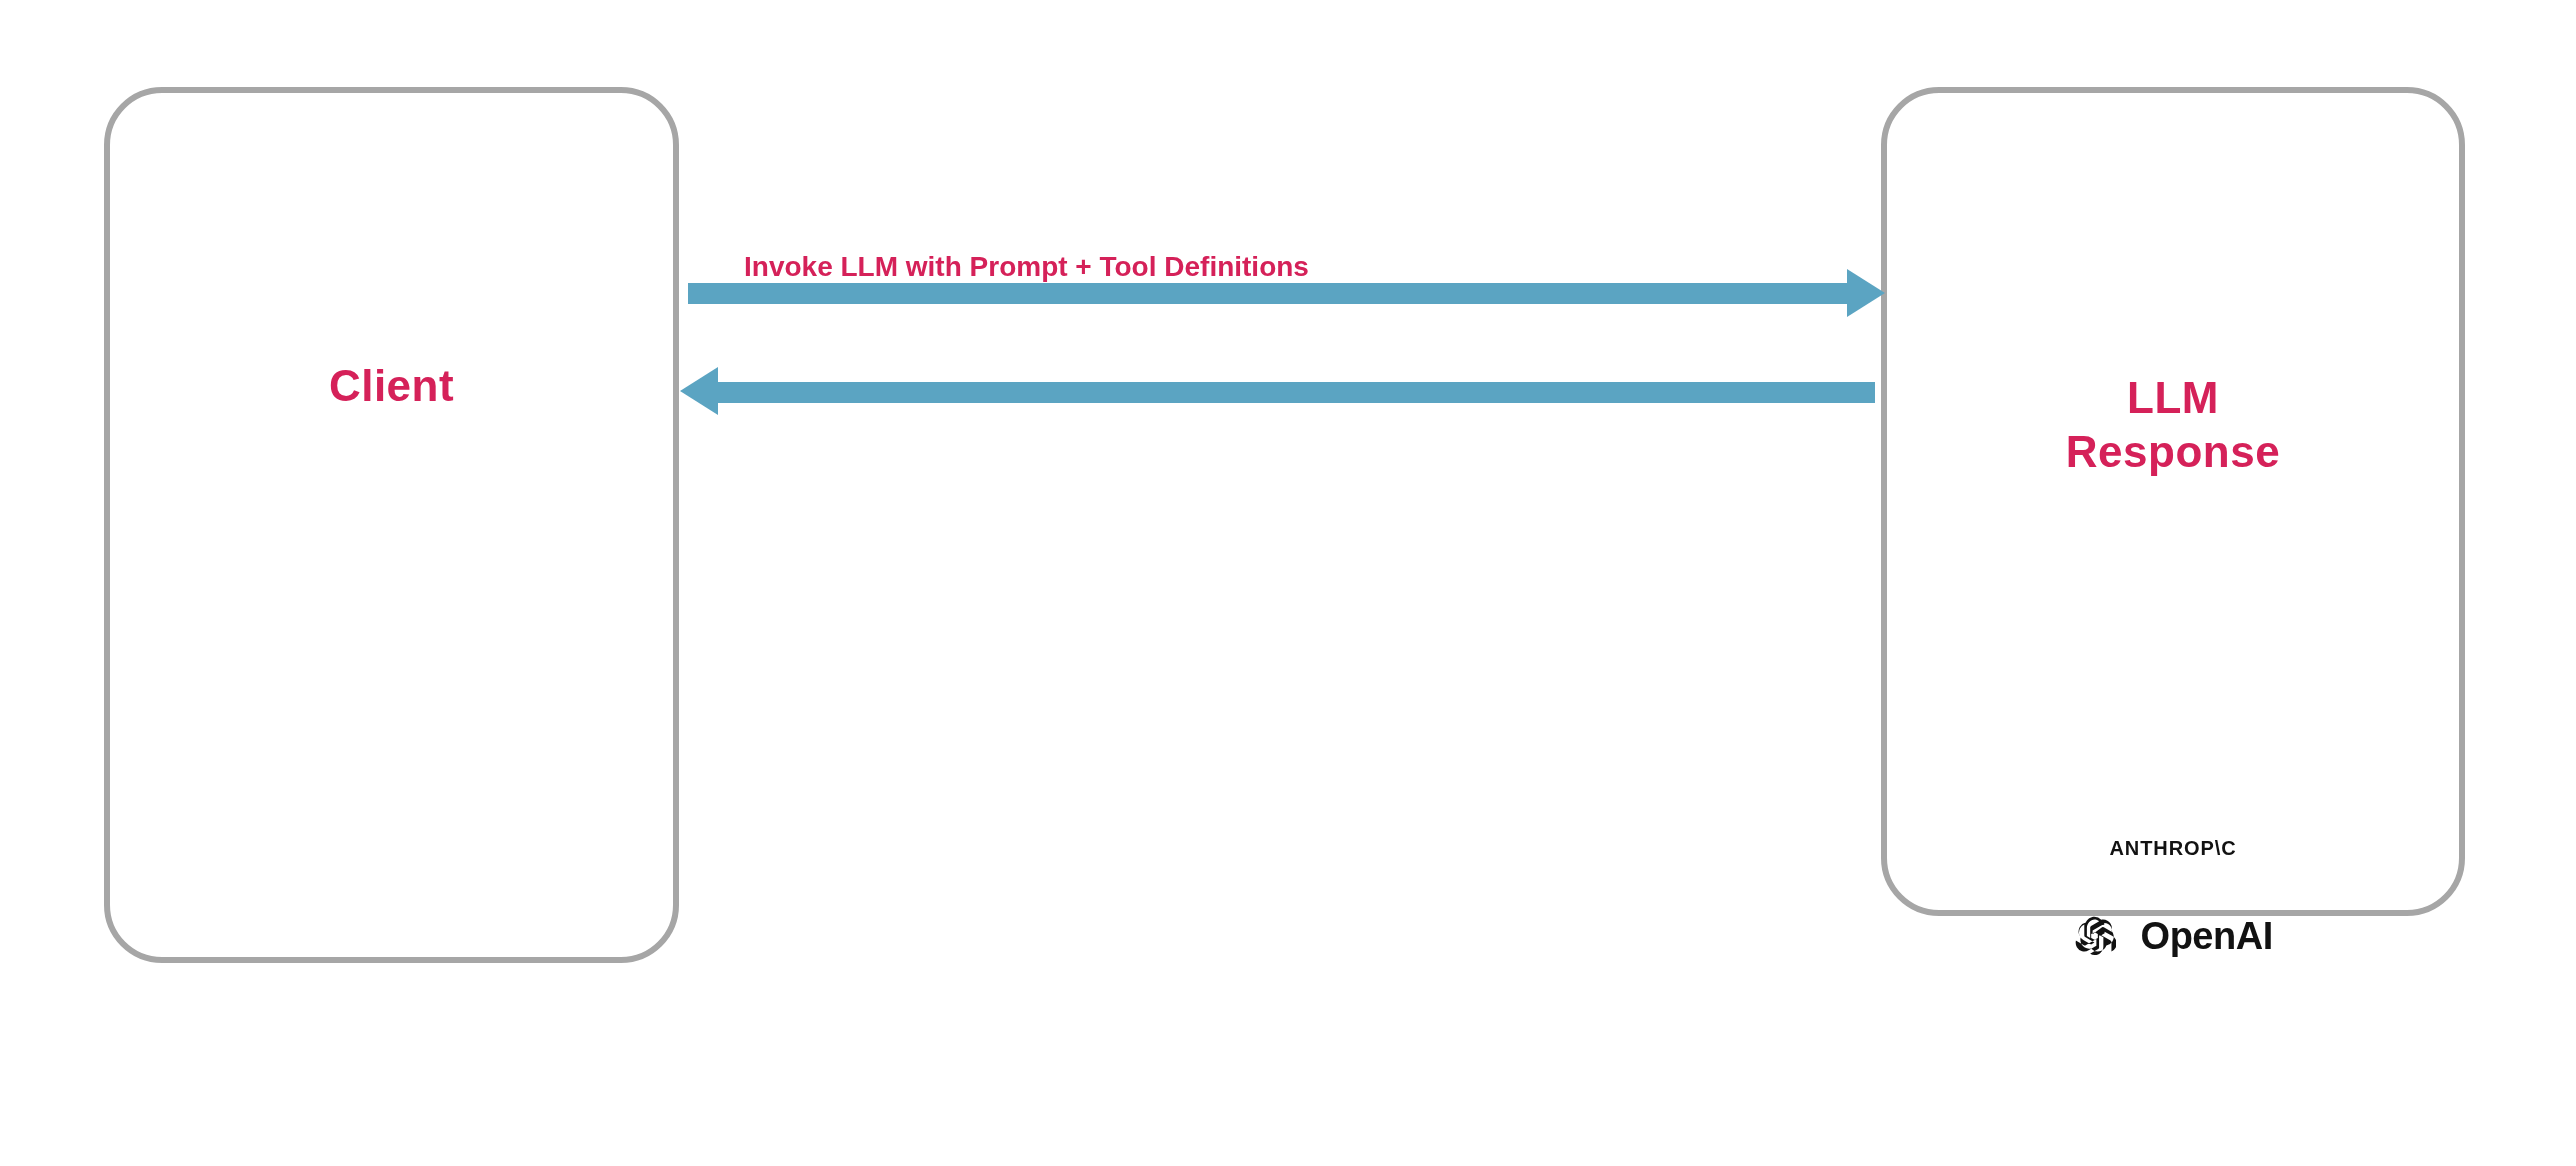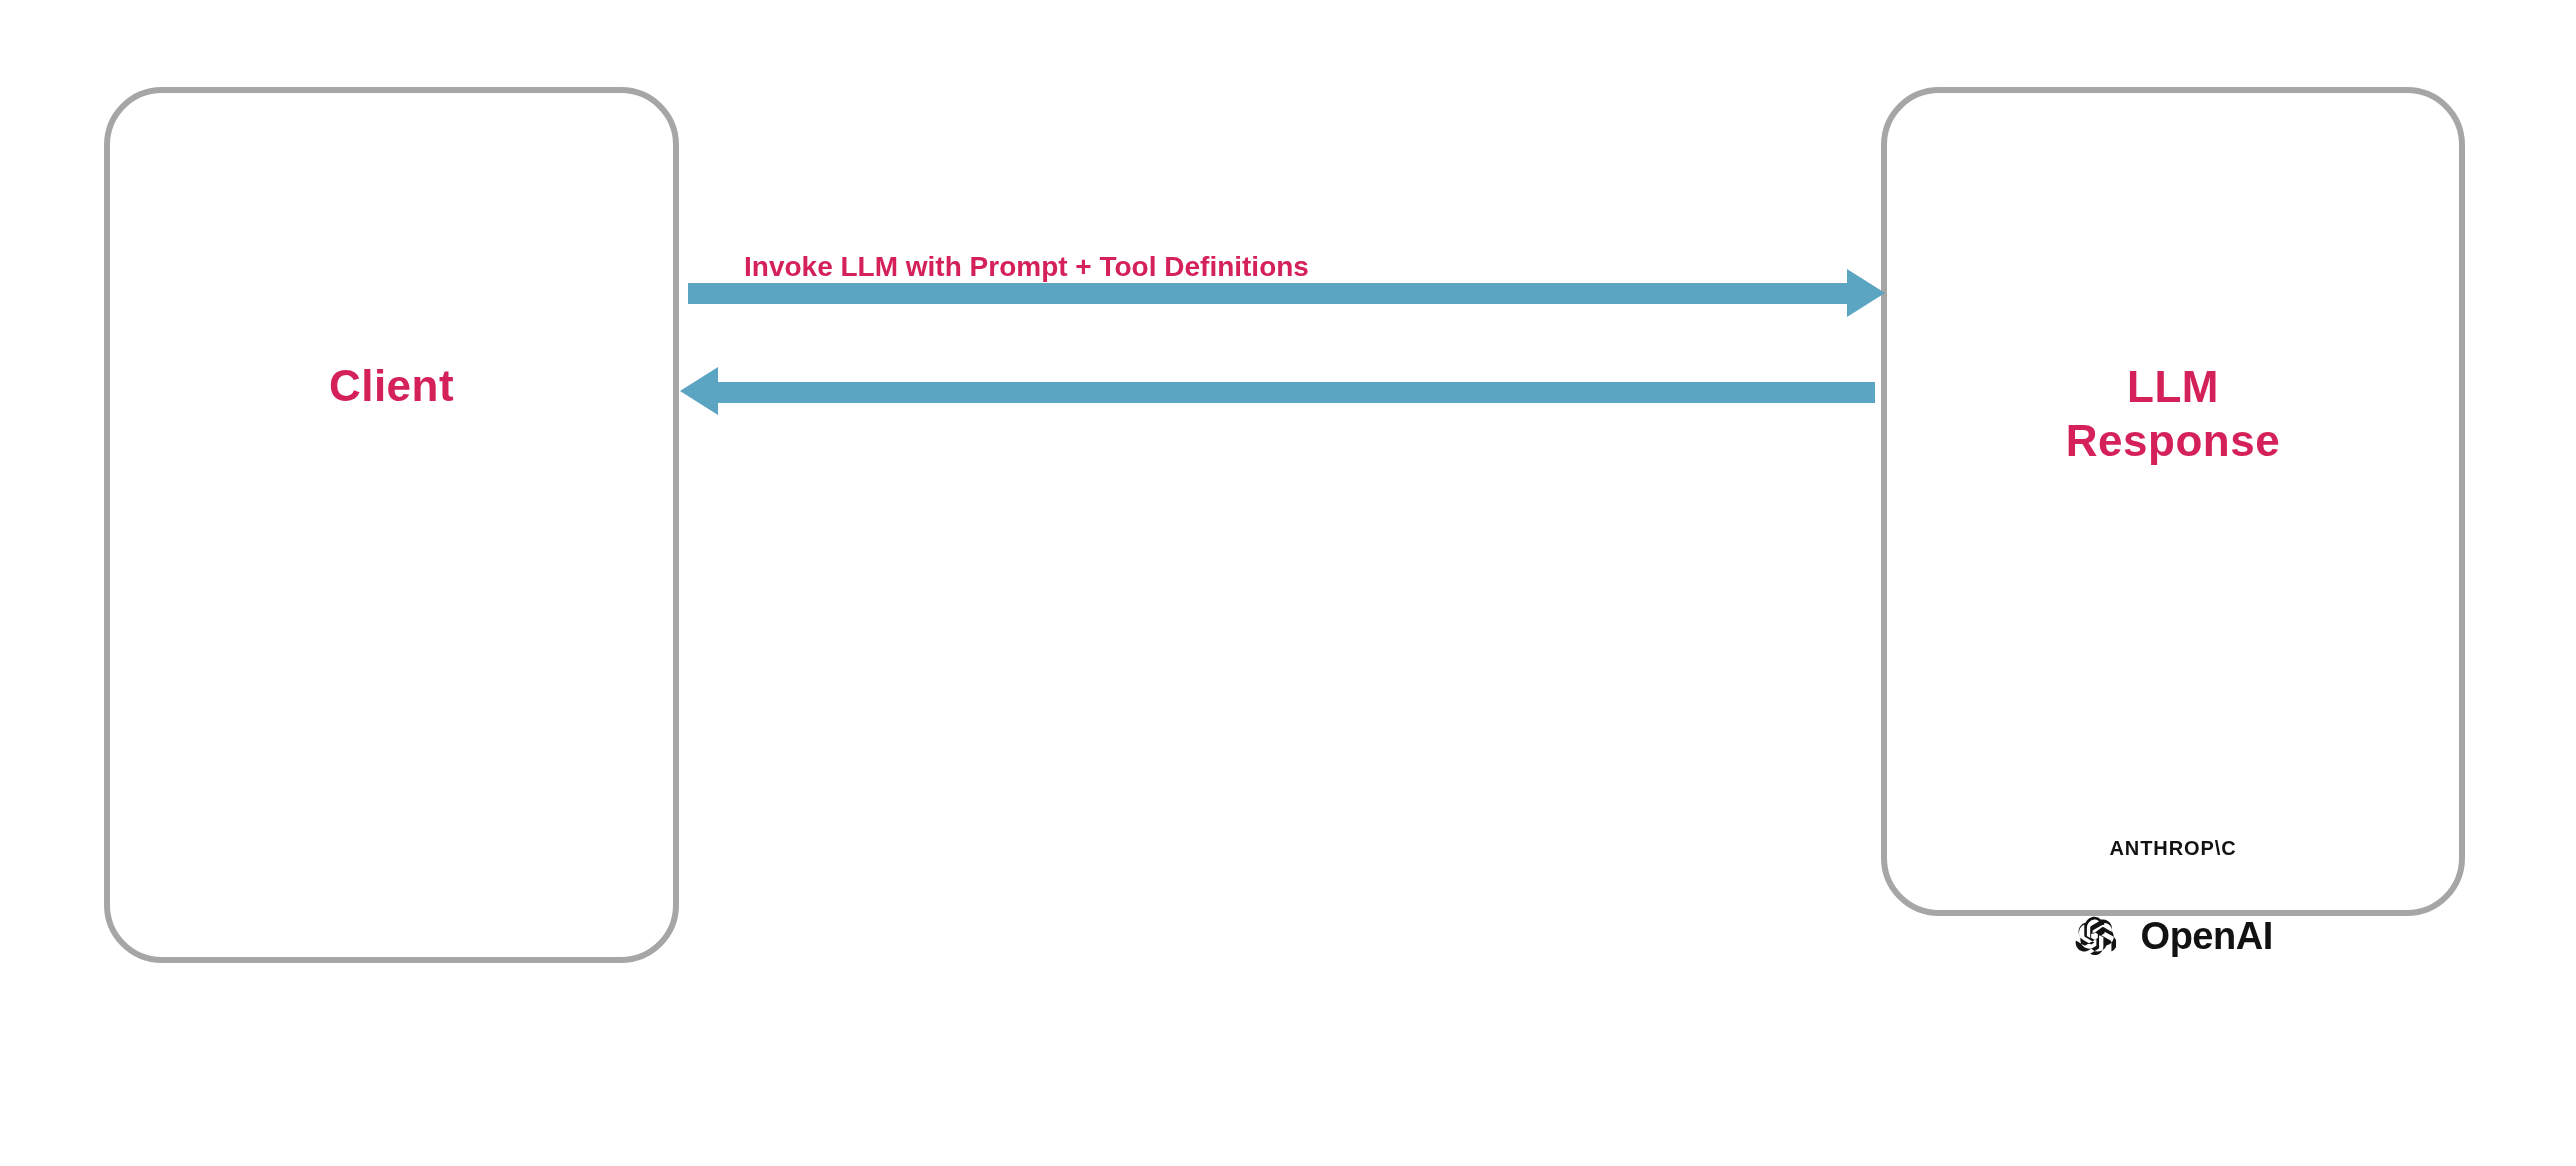--- a/index.html
+++ b/index.html
@@ -47,21 +47,21 @@
     color: #d52159;
     font-weight: bold;
     font-size: 44px;
     line-height: 1.22;
     letter-spacing: 0.5px;
   }
   #client-title {
     top: 266px;
   }
   #provider-title {
-    top: 267px;
+    top: 278px;
     text-align: center;
   }
 
   
   .arrow-line {
     position: absolute;
     background: #5ba4c2;
     height: 21px;
   }
   #arrow-top-line {

